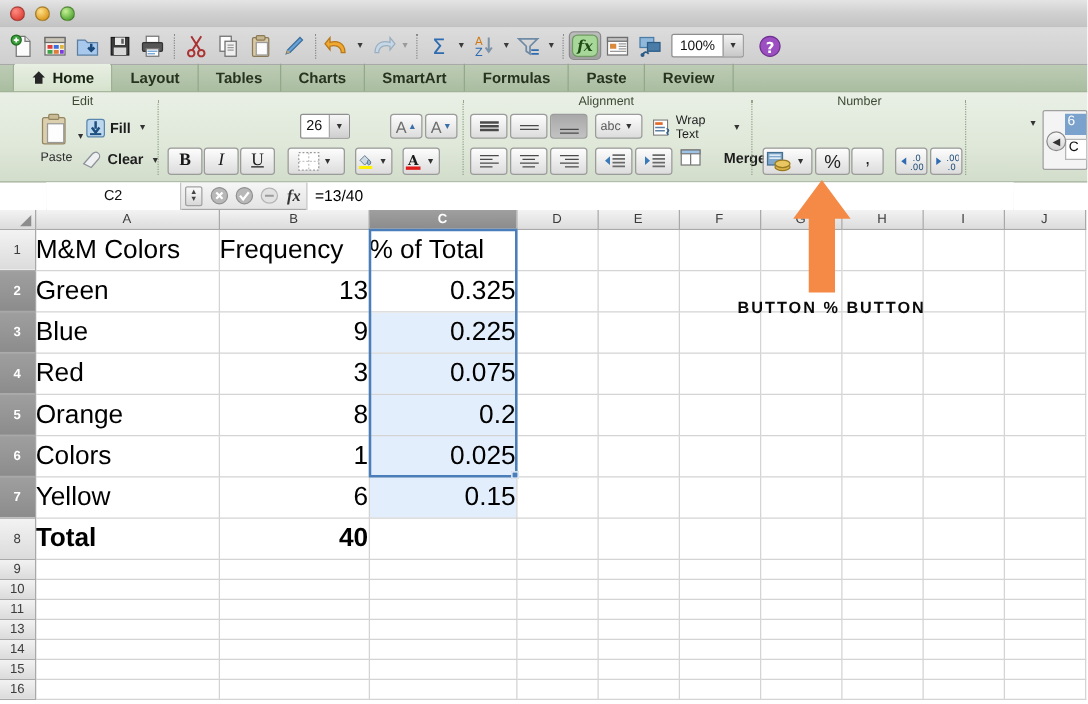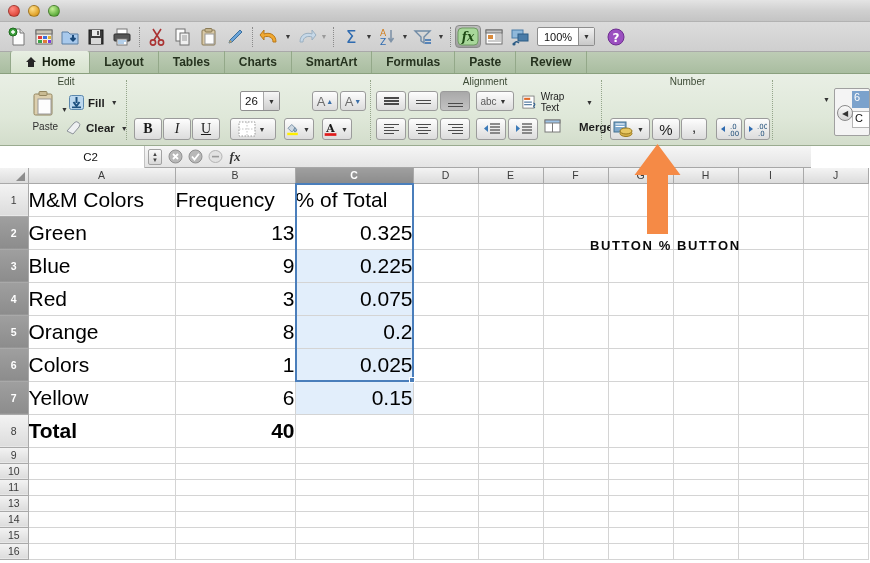--- a/index.html
+++ b/index.html
@@ -657,20 +657,23 @@
       </svg>
     </div>
     <div class="fbtn">
       <svg width="15" height="15" viewBox="0 0 15 15">
         <ellipse cx="7.5" cy="7.5" rx="6.5" ry="6" fill="#e2e2e2" stroke="#b5b5b5"></ellipse>
         <rect x="4" y="6.8" width="7" height="1.6" fill="#9a9a9a"></rect>
       </svg>
     </div>
     <div class="fbtn">
       <span class="fx-label">fx</span>
+    </div>
+    <div class="formula-input">
+      <span>=13/40</span>
     </div>
   </div>
 
   <div class="gridwrap">
     <table class="sheet">
       <colgroup>
         <col style="width:28px">
           <col style="width:147px">
           <col style="width:120px">
           <col style="width:118px">

